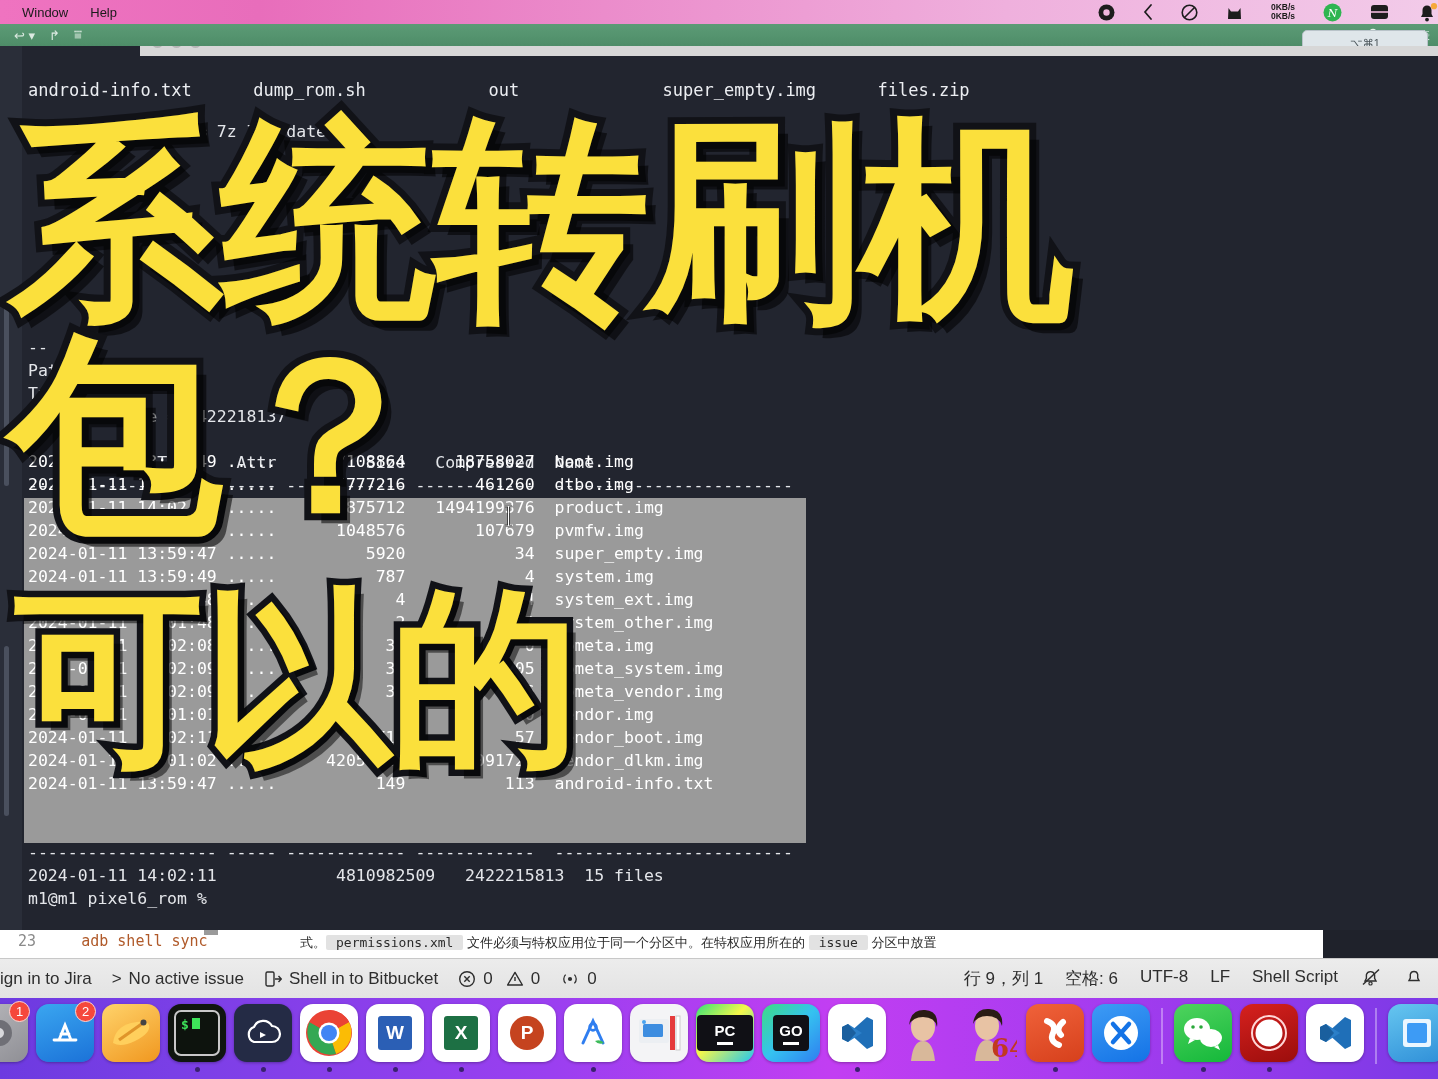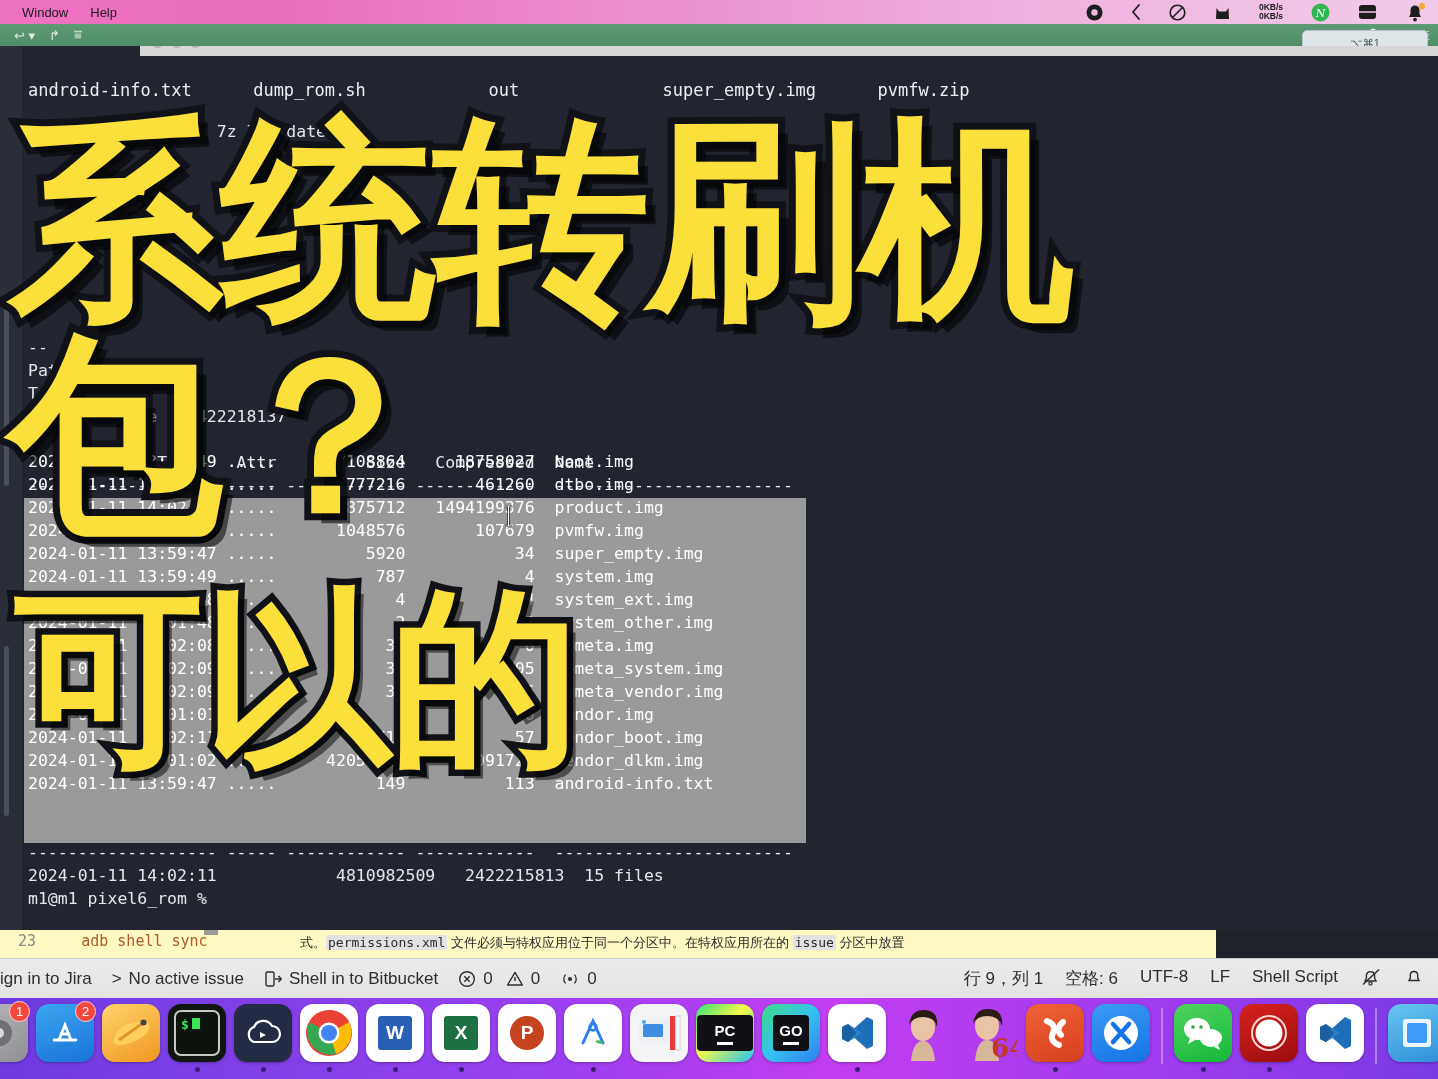--- a/index.html
+++ b/index.html
@@ -8,21 +8,21 @@
 
   
   #menubar {
     position:absolute; left:0; top:0; width:1438px; height:24px;
     background:linear-gradient(90deg,#ef73c0 0%,#e86dbb 18%,#eb8ccb 42%,#efb0dd 70%,#f2cbe9 100%);
     display:flex; align-items:center; z-index:60;
   }
   #menubar .mi { font-size:13px; color:#1a1a1a; margin-right:22px; white-space:nowrap; }
   #menubar .mi:first-child { margin-left:22px; }
   #menubar .spacer { flex:1; }
-  #menubar .tray { display:flex; align-items:center; gap:28px; padding-right:12px; }
+  #menubar .tray { display:flex; align-items:center; gap:28px; padding-right:0; }
   .tray-ic { display:flex; align-items:center; justify-content:center; color:#1d1d1d; }
   .net-rate { font-size:8.5px; line-height:9.5px; color:#1a1a1a; text-align:right; font-weight:bold; }
 
   
   #greenbar {
     position:absolute; left:0; top:24px; width:1438px; height:22px;
     background:linear-gradient(180deg,#5c9b76 0%,#4e8d68 100%); z-index:10;
     display:flex; align-items:center;
   }
   #greenbar .gicon { color:#e8f2ec; font-size:13px; margin-left:14px; opacity:.92; }
@@ -109,29 +109,29 @@
     text-shadow:10px 10px 0 rgba(0,0,0,.55);
   }
   #cap2 {
     left:14px; top:584px; font-size:190px; line-height:190px;
     -webkit-text-stroke:13px #111217;
     text-shadow:9px 9px 0 rgba(0,0,0,.5);
   }
 
   
   #editorSliver {
-    position:absolute; left:0; top:930px; width:1216px; height:28px;
-    background:#fef9c3; z-index:15; overflow:hidden;
+    position:absolute; left:0; top:930px; width:1323px; height:28px;
+    background:#ffffff; z-index:15; overflow:hidden;
   }
   #editorSliver .etext {
     position:absolute; left:300px; top:4px; font-size:13px; color:#2b2b2b;
     font-family:"Liberation Sans",sans-serif; white-space:nowrap;
   }
   #editorSliver .ecode {
-    font-family:"DejaVu Sans Mono",monospace; background:#e2e2e2; padding:0 2px; border-radius:2px;
+    font-family:"DejaVu Sans Mono",monospace; background:#e2e2e2; padding:0 10px; border-radius:2px;
   }
   #editorSliver .eleft {
     position:absolute; left:18px; top:2px; font-size:15px;
     font-family:"DejaVu Sans Mono",monospace; color:#3f5d8f; white-space:nowrap;
   }
   #editorSliver .eleft .num { color:#8a8a8a; }
   #editorSliver .eleft .cmd { color:#b05a2a; }
   #editorSliver .etab {
     position:absolute; left:204px; top:0px; width:14px; height:5px; background:#9a9a9a;
   }
@@ -252,21 +252,21 @@
       <div class="tl"></div>
       <div class="tl"></div>
     </div>
     <div class="ttitle">zsh</div>
   </div>
 
   <div id="termGutter"></div>
   <div id="termScroll"></div>
   <div id="termScroll2"></div>
 
-  <div id="lsrow">android-info.txt      dump_rom.sh            out              super_empty.img      pvmfw.zip</div>
+  <div id="lsrow">android-info.txt      dump_rom.sh            out              super_empty.img      files.zip</div>
   <div class="tcontent" style="top:74px;">m1@m1 pixel6_rom % 7z l update.zip</div>
 
   <div id="selA"></div>
   <div id="selB"></div>
 
   <div id="preTable">--
 Path = update.zip
 Type = zip
 Physical Size = 2422218137
 

